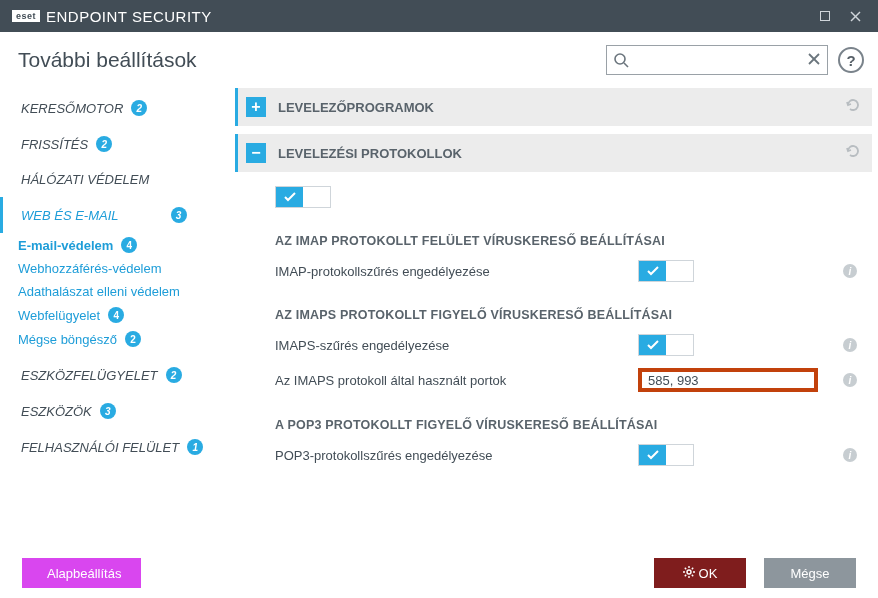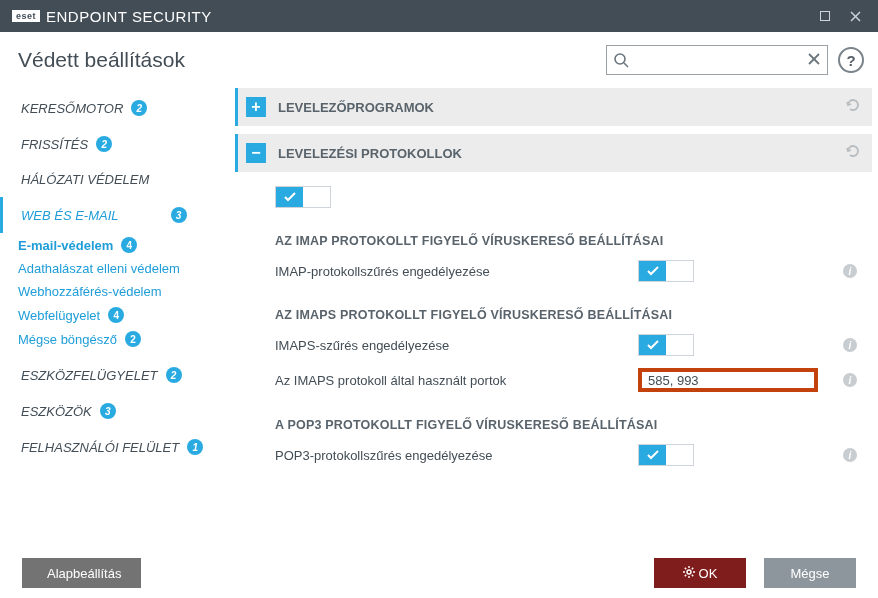--- a/index.html
+++ b/index.html
@@ -52,21 +52,21 @@
   .toggle { width: 56px; height: 22px; border: 1px solid #cfd5da; display: inline-flex; overflow: hidden; }
   .toggle .on { width: 50%; background: #29abe2; display: flex; align-items: center; justify-content: center; color: #fff; }
   .toggle .off { width: 50%; background: #fff; }
   .toggle .on svg { display: block; }
 
   .text-input { width: 180px; height: 24px; border: 4px solid #c2410c; padding: 0 6px; font-size: 13px; color: #424d56; }
 
   
   .footer { position: absolute; left: 0; right: 0; bottom: 0; height: 50px; display: flex; align-items: center; padding: 0 22px; }
   .btn { height: 30px; padding: 0 20px; border: none; font-size: 13px; color: #fff; display: inline-flex; align-items: center; justify-content: center; }
-  .btn-default { background: #737373; padding-left: 25px; }
+  .btn-default { background: #d946ef; padding-left: 25px; }
   .btn-ok { background: #7f1d1d; min-width: 92px; text-align: center; }
   .btn-ok .gear { margin-right: 4px; }
   .btn-cancel { background: #8d969d; min-width: 92px; margin-left: 18px; }
   .footer .spacer { flex: 1; }
 
   .info-icon { width: 14px; height: 14px; border-radius: 50%; background: #c7cdd1; color: #fff; font-size: 10px; font-weight: 700; display: inline-flex; align-items: center; justify-content: center; font-style: italic; }
 </style>
 </head>
 <body>
 
@@ -81,21 +81,21 @@
   </span>
   <span class="win-btn">
     <svg width="11" height="11">
         <line x1="1" y1="1" x2="10" y2="10" stroke="#cfd5da" stroke-width="1.4"></line>
         <line x1="10" y1="1" x2="1" y2="10" stroke="#cfd5da" stroke-width="1.4"></line>
       </svg>
   </span>
 </div>
 
 <div class="header-row">
-  <div class="page-title">Védett beállítások</div>
+  <div class="page-title">További beállítások</div>
   <div class="spacer"></div>
   <div class="search-wrap">
     <span class="mag">
       <svg width="16" height="16">
           <circle cx="7" cy="7" r="5" fill="none" stroke="#6b757d" stroke-width="1.6"></circle>
           <line x1="11" y1="11" x2="15" y2="15" stroke="#6b757d" stroke-width="1.6"></line>
         </svg>
     </span>
     <input type="text" placeholder="" style="">
     <span class="clear">
@@ -125,24 +125,24 @@
       </li>
       <li class="top web sel">
         <span class="lbl">WEB ÉS E-MAIL</span>
         <span class="badge">3</span>
       </li>
       <li class="sub active">
         <span class="lbl">E-mail-védelem</span>
         <span class="badge">4</span>
       </li>
       <li class="sub">
+        <span class="lbl">Webhozzáférés-védelem</span>
+      </li>
+      <li class="sub">
         <span class="lbl">Adathalászat elleni védelem</span>
-      </li>
-      <li class="sub">
-        <span class="lbl">Webhozzáférés-védelem</span>
       </li>
       <li class="sub">
         <span class="lbl">Webfelügyelet</span>
         <span class="badge">4</span>
       </li>
       <li class="sub" style="margin-bottom:6px">
         <span class="lbl">Mégse böngésző</span>
         <span class="badge">2</span>
       </li>
       <li class="top">
@@ -192,21 +192,21 @@
                 <svg width="12" height="10">
                   <polyline points="1,5 4,8 11,1" fill="none" stroke="#fff" stroke-width="2"></polyline>
                 </svg>
               </span>
             <span class="off"></span>
           </span>
         </div>
         <div class="info"></div>
       </div>
 
-      <div class="subhead">AZ IMAP PROTOKOLLT FIGYELŐ VÍRUSKERESŐ BEÁLLÍTÁSAI</div>
+      <div class="subhead">AZ IMAP PROTOKOLLT FELÜLET VÍRUSKERESŐ BEÁLLÍTÁSAI</div>
       <div class="row">
         <div class="label">IMAP-protokollszűrés engedélyezése</div>
         <div class="control">
           <span class="toggle">
             <span class="on">
                 <svg width="12" height="10">
                   <polyline points="1,5 4,8 11,1" fill="none" stroke="#fff" stroke-width="2"></polyline>
                 </svg>
               </span>
             <span class="off"></span>

